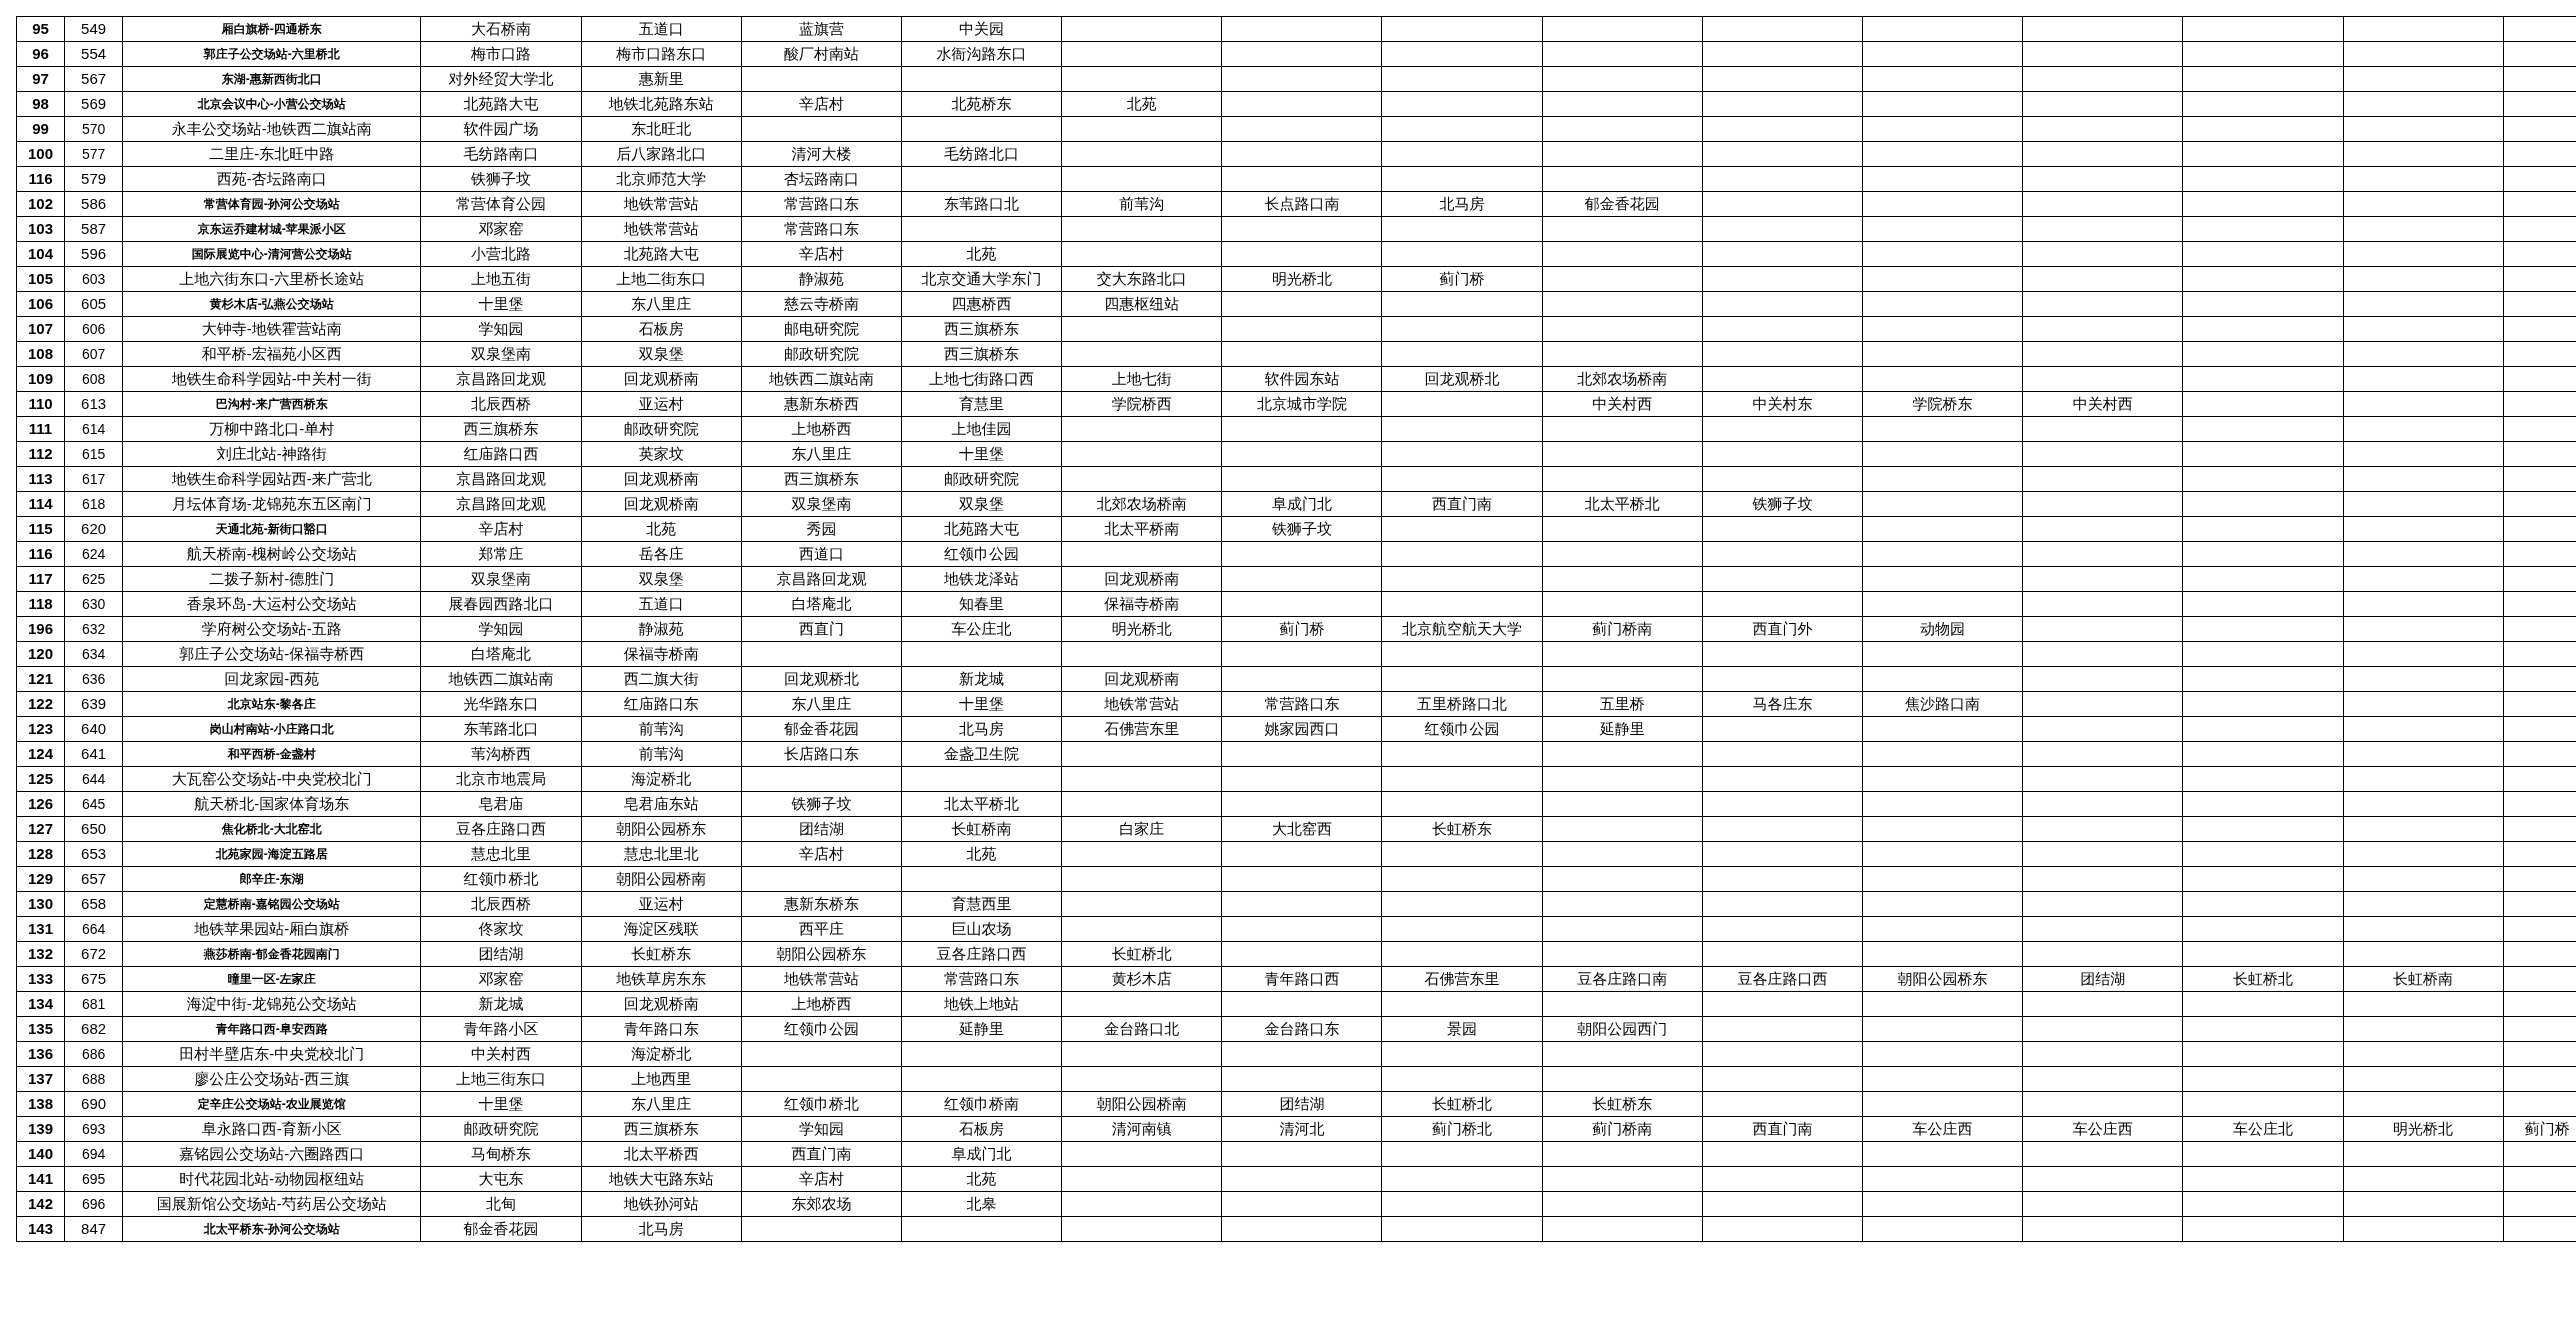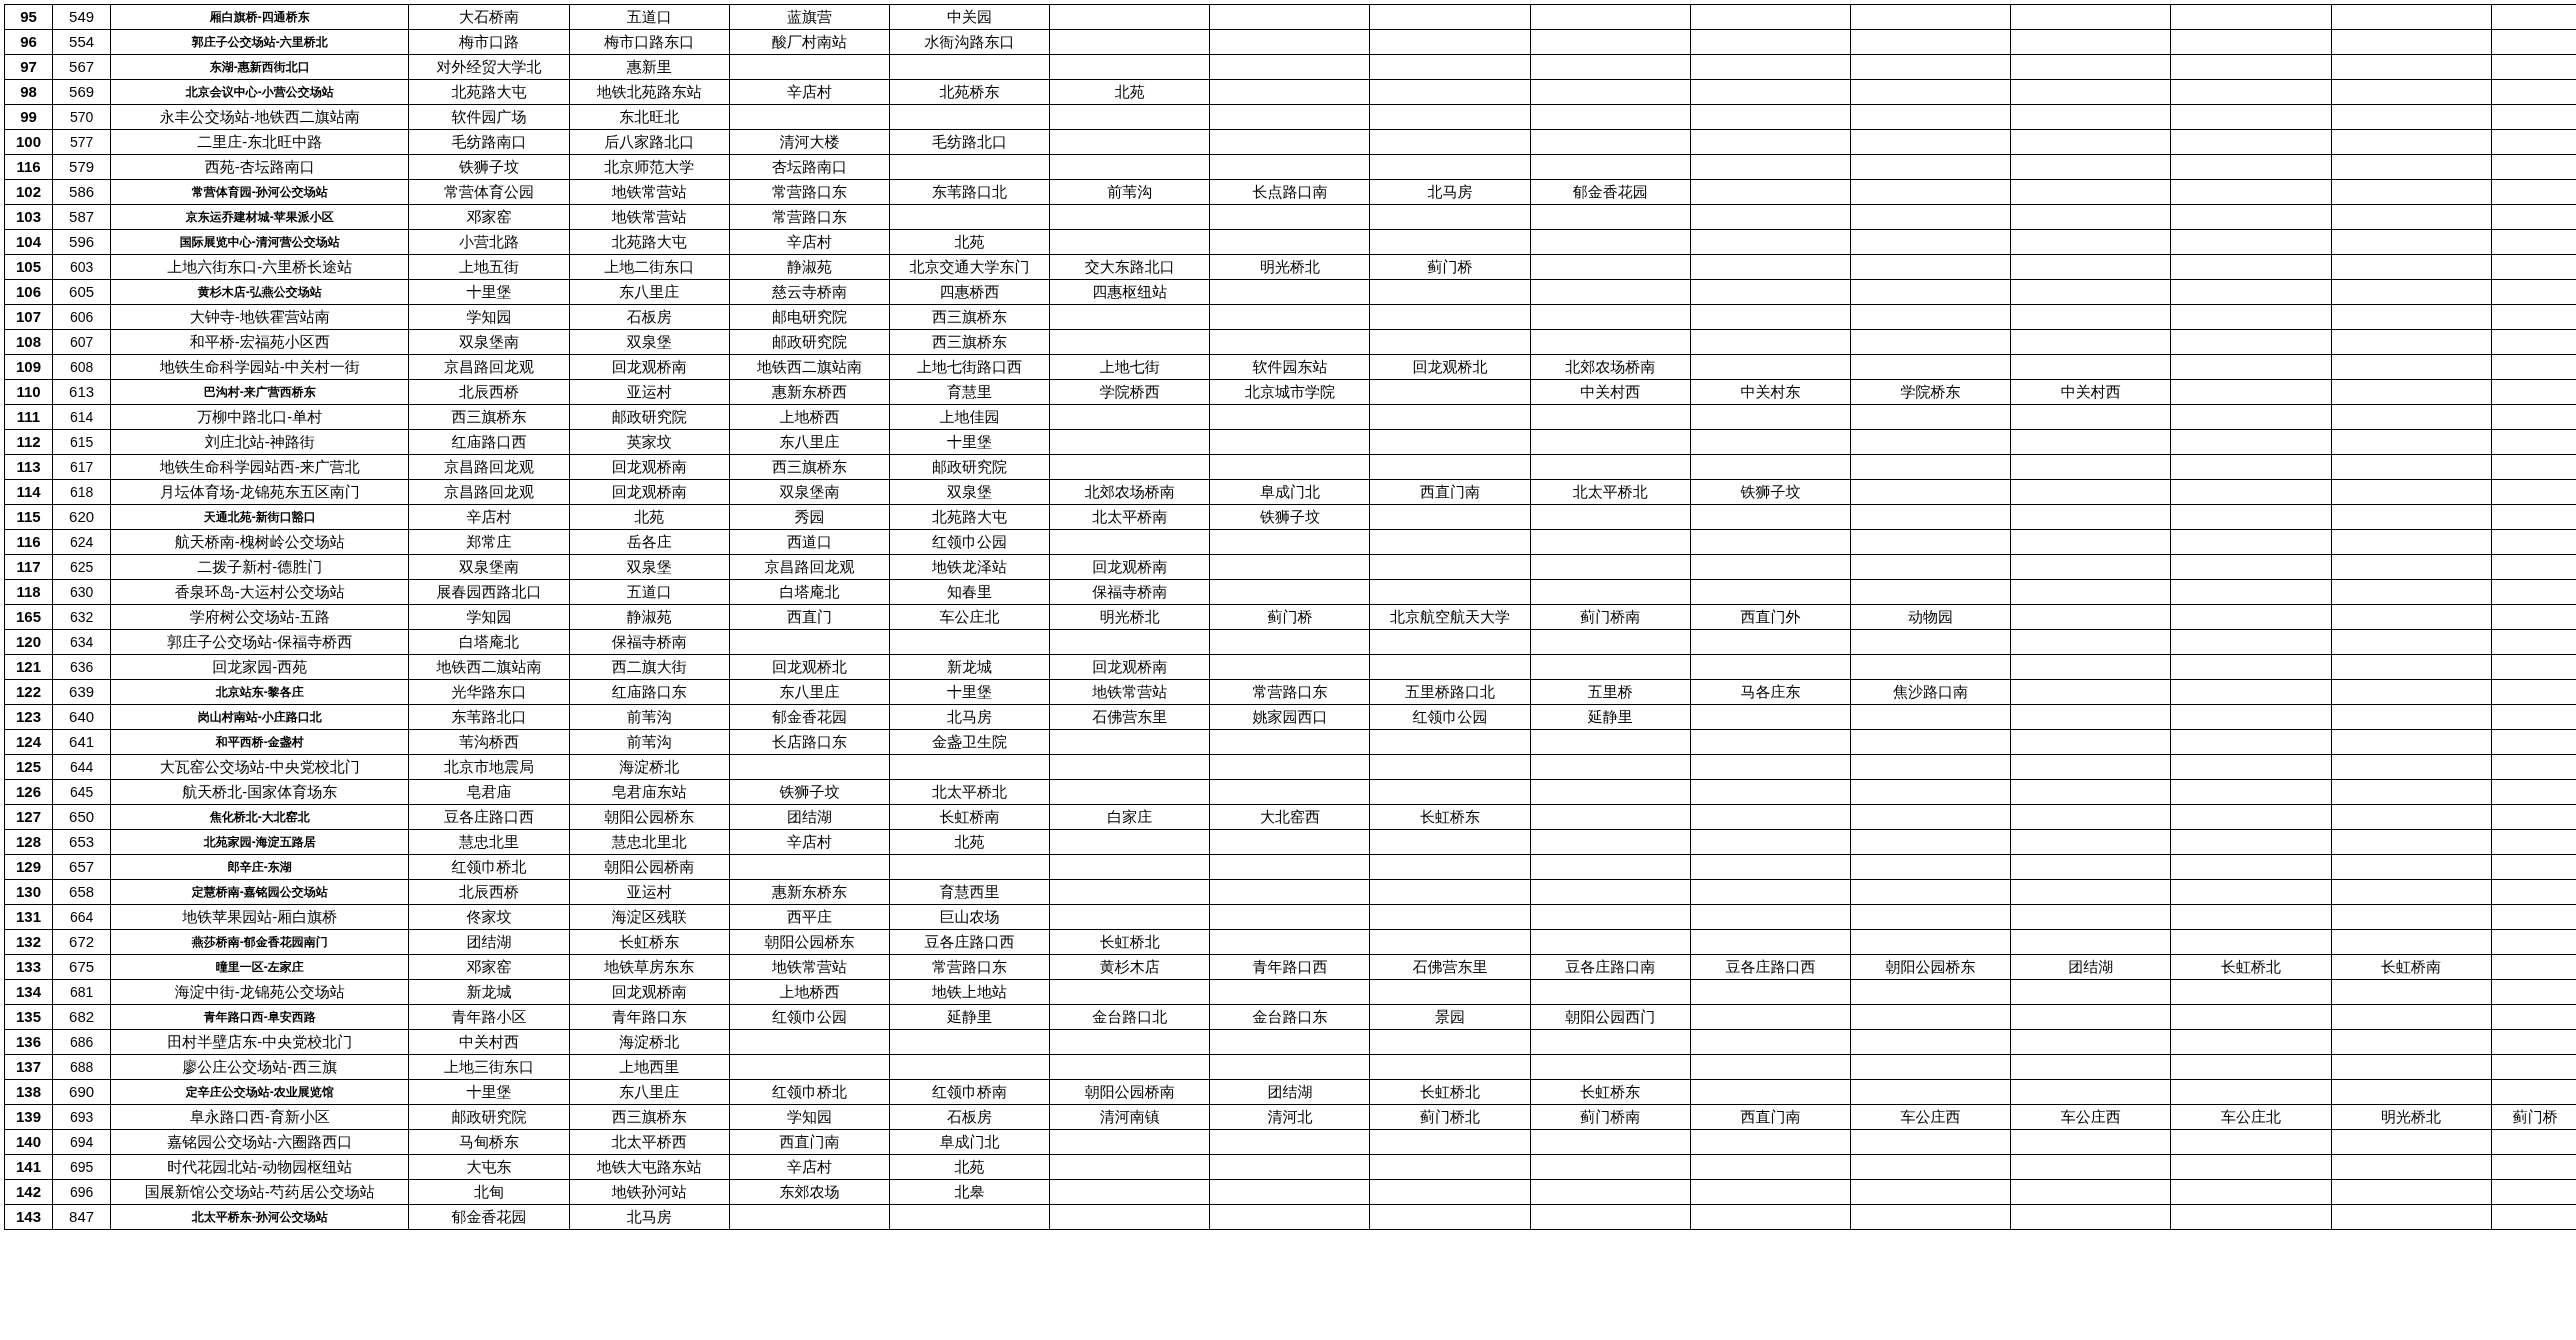--- a/index.html
+++ b/index.html
@@ -7,21 +7,21 @@
     padding: 0;
     background: #ffffff;
   }
   body {
     font-family: "Liberation Sans", sans-serif;
     color: #000000;
   }
   #sheet {
     width: 2576px;
     box-sizing: border-box;
-    padding: 4px;
+    padding: 16px;
   }
   table.grid {
     border-collapse: collapse;
     table-layout: fixed;
     width: 2576px;
   }
   table.grid td {
     border: 0.8px solid #000000;
     height: 24px;
     padding: 0 1.6px;
@@ -553,21 +553,21 @@
           <td class="empty"></td>
           <td class="empty"></td>
           <td class="empty"></td>
           <td class="empty"></td>
           <td class="empty"></td>
           <td class="empty"></td>
           <td class="empty"></td>
           <td class="empty"></td>
         </tr>
         <tr>
-          <td class="num">165</td>
+          <td class="num">196</td>
           <td class="code light">632</td>
           <td class="name">学府树公交场站-五路</td>
           <td class="stop">学知园</td>
           <td class="stop">静淑苑</td>
           <td class="stop">西直门</td>
           <td class="stop">车公庄北</td>
           <td class="stop">明光桥北</td>
           <td class="stop">蓟门桥</td>
           <td class="stop">北京航空航天大学</td>
           <td class="stop">蓟门桥南</td>

